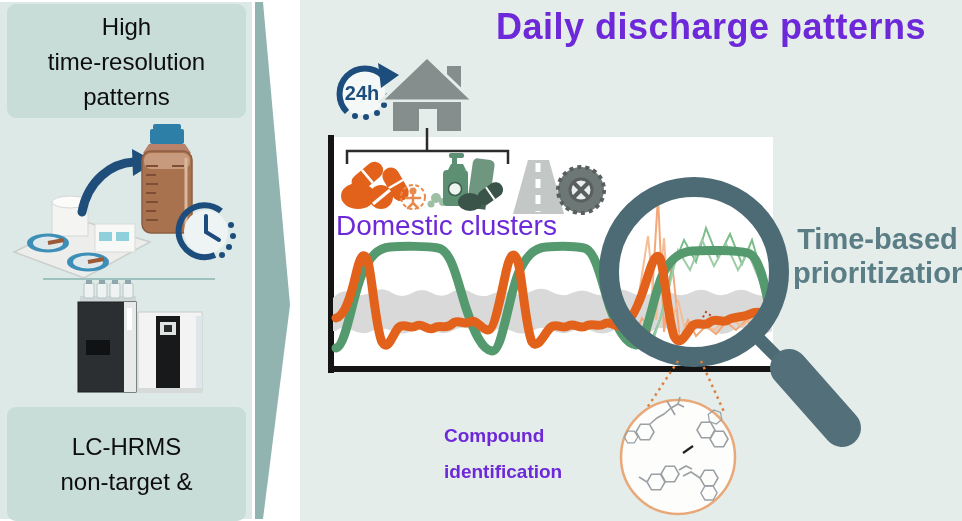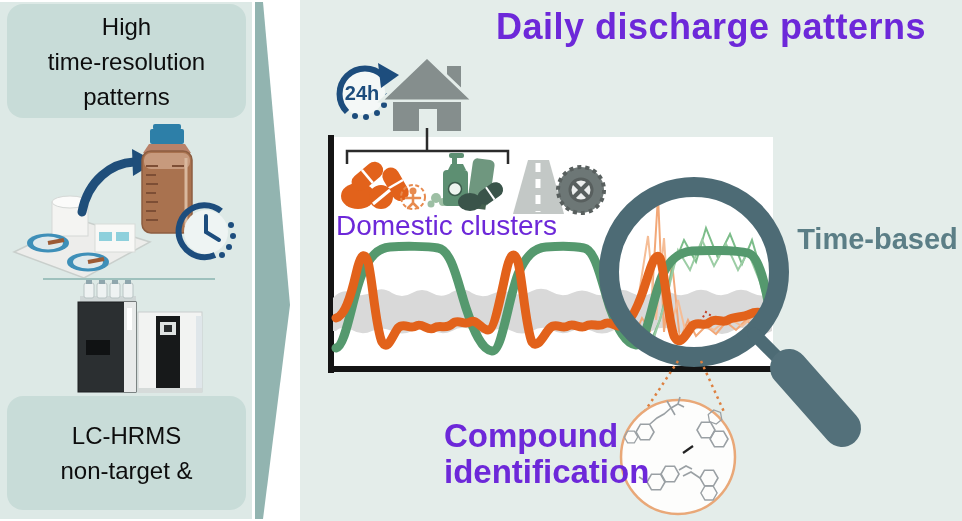--- a/index.html
+++ b/index.html
@@ -5,35 +5,35 @@
   html,body{margin:0;padding:0;background:#ffffff;}
   #canvas{
     position:relative;width:962px;height:521px;overflow:hidden;
     font-family:"Liberation Sans", sans-serif;background:#ffffff;
   }
   .abs{position:absolute;}
   
   #left-panel{left:0;top:2px;width:252px;height:517px;background:#dde9e6;}
   #right-panel{left:300px;top:0;width:662px;height:521px;background:#e4edea;}
   .teal-box{
-    left:7px;width:239px;height:114px;background:#c8dcd8;border-radius:16px;
+    left:7px;width:239px;height:114px;background:#c8dcd8;border-radius:9px;
     display:flex;flex-direction:column;justify-content:center;align-items:center;
     color:#0d0d0d;font-size:24px;line-height:35px;text-align:center;z-index:3;
   }
   #top-box{top:4px;}
-  #bottom-box{top:396px;text-align:right;}
+  #bottom-box{top:407px;text-align:right;}
   
   #art{left:0;top:0;width:962px;height:521px;z-index:2;}
   
   .txt{z-index:4;color:#6d28d9;}
   #main-title{left:462px;top:6px;width:498px;text-align:center;font-size:36px;font-weight:bold;letter-spacing:0.5px;}
   #domestic-label{left:336px;top:210px;font-size:28px;}
   #time-label{left:793px;top:222px;width:169px;text-align:center;
     font-size:29px;font-weight:bold;line-height:34px;color:#5b7e86;}
-  #compound-label{left:444px;top:418px;font-size:33px;font-weight:bold;line-height:36px;}
+  #compound-label{left:444px;top:418px;font-size:19px;font-weight:bold;line-height:36px;}
   svg text{font-family:"Liberation Sans", sans-serif;}
 </style>
 </head>
 <body>
 
 <div id="canvas">
 
   <div class="abs" id="left-panel"></div>
   <div class="abs" id="right-panel"></div>
 
@@ -292,20 +292,21 @@
       </g>
     </g>
   </svg>
 
   <div class="abs txt" id="main-title">Daily discharge patterns</div>
 
   <div class="abs txt" id="domestic-label">Domestic clusters</div>
 
   <div class="abs txt" id="time-label">
     <div>Time-based</div>
+    <div>prioritization</div>
   </div>
 
   <div class="abs txt" id="compound-label">
     <div>Compound</div>
     <div>identification</div>
   </div>
 
 </div>
 
 </body></html>

